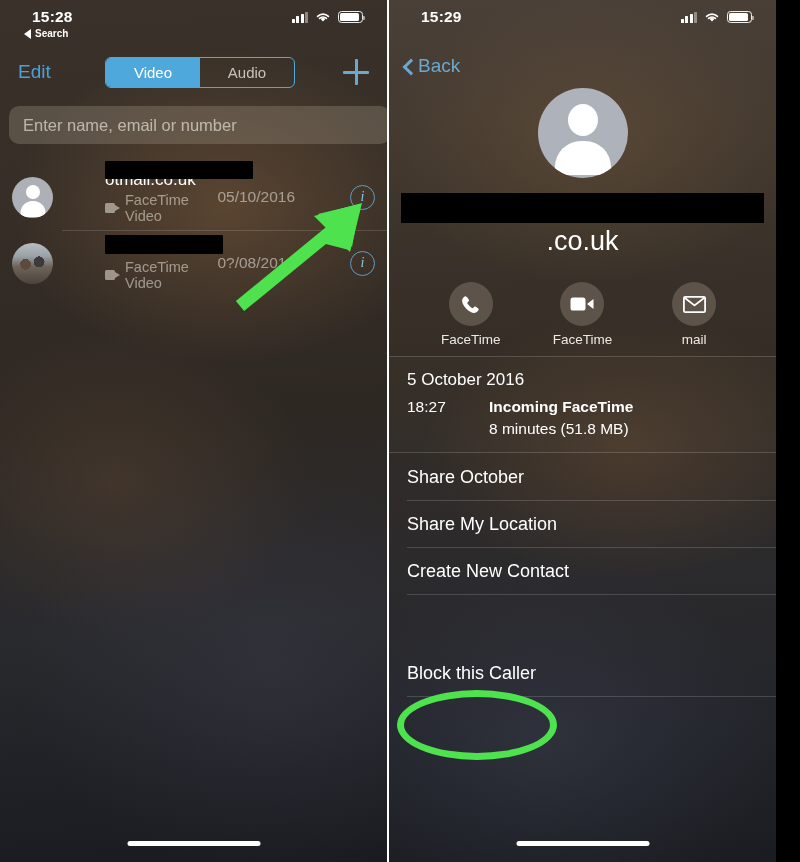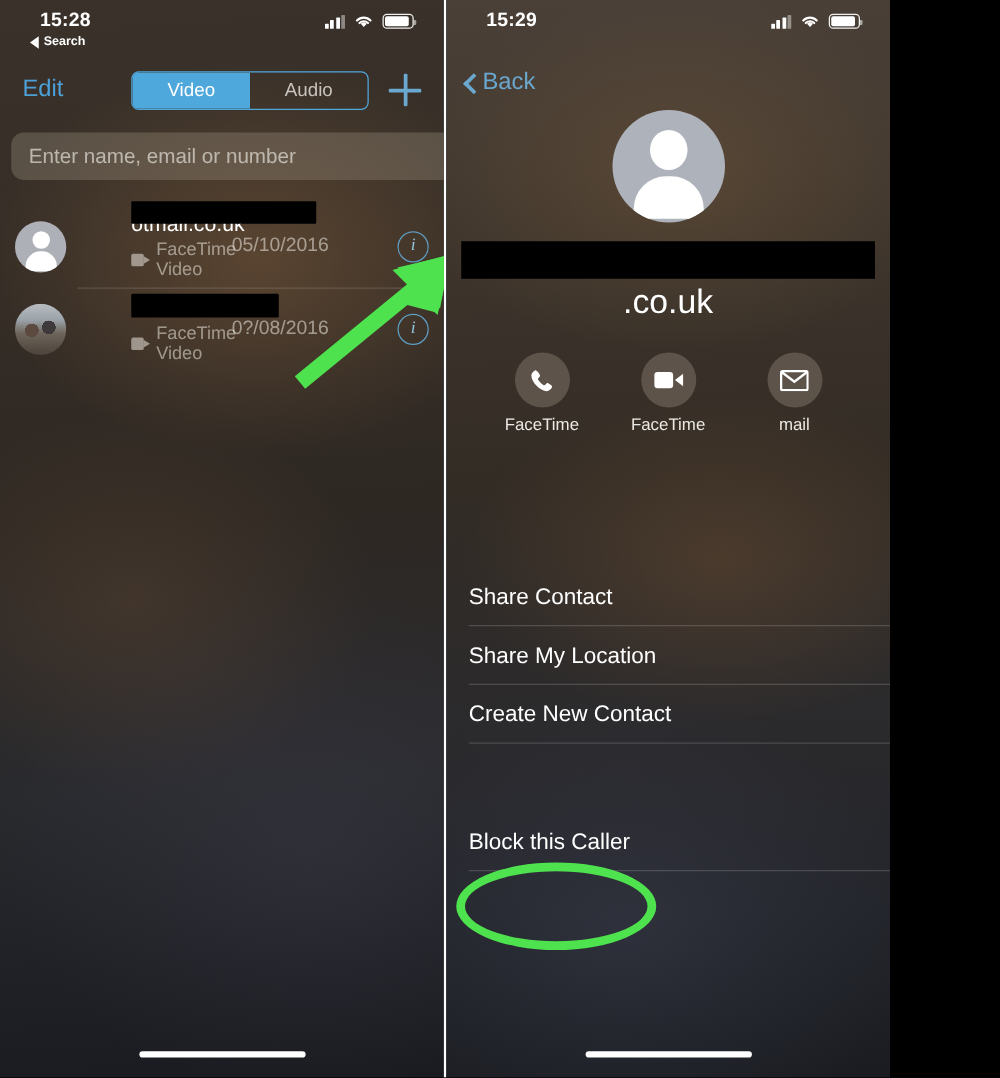--- a/index.html
+++ b/index.html
@@ -8,24 +8,24 @@
     background: #000;
   }
   body {
     width: 800px;
     height: 862px;
     font-family: "Liberation Sans", sans-serif;
     overflow: hidden;
   }
   .screenshot {
     position: relative;
-    width: 712px;
+    width: 776px;
     height: 862px;
     display: flex;
-    background: #0f172a;
+    background: #4c1d95;
     align-items: center;
   }
   .panel {
     position: relative;
     width: 399px;
     height: 862px;
     overflow: hidden;
     color: #fff;
   }
   .panel-divider {
@@ -679,23 +679,31 @@
         <div class="action-circle">
           <svg width="23" height="17" viewBox="0 0 23 17">
             <rect x="0.9" y="0.9" width="21.2" height="15.2" rx="1.4" fill="none" stroke="#fff" stroke-width="1.8"></rect>
             <path d="M1.6 1.8 L11.5 9.4 L21.4 1.8" fill="none" stroke="#fff" stroke-width="1.8"></path>
           </svg>
         </div>
         <div class="action-label">mail</div>
       </div>
     </div>
 
+    <div class="call-info-block">
+      <div class="info-date">5 October 2016</div>
+      <div class="info-line">
+        <span class="info-time">18:27</span>
+        <span class="info-kind">Incoming FaceTime</span>
+      </div>
+      <div class="info-duration">8 minutes (51.8 MB)</div>
+    </div>
 
     <div class="menu-list">
-      <div class="menu-item">Share Contact</div>
+      <div class="menu-item">Share October</div>
       <div class="menu-item">Share My Location</div>
       <div class="menu-item">Create New Contact</div>
       <div class="menu-item spaced">Block this Caller</div>
     </div>
 
     <div class="green-ellipse"></div>
 
     <div class="home-indicator"></div>
   </div>
 

